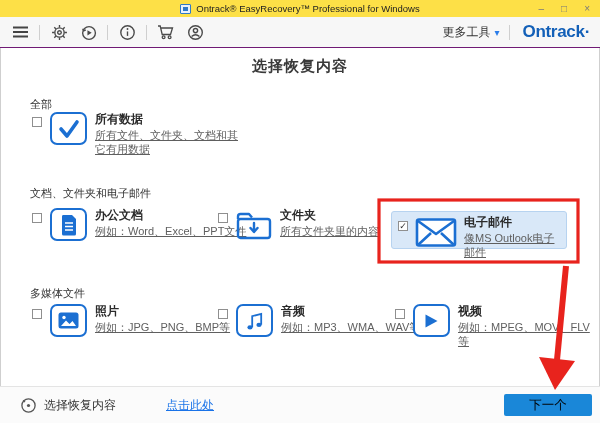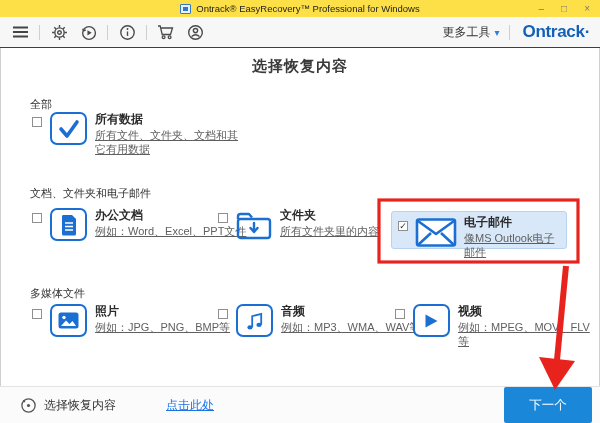--- a/index.html
+++ b/index.html
@@ -42,21 +42,21 @@
   .itx .d { font-size:11px; color:#5f5f5f; line-height:1.3; margin-top:1px;text-decoration:underline; }
   .sel-box { position:absolute; left:391px; top:211px; width:176px; height:38px;
     background:#d9e8f8; border:1px solid #b7d3f0; border-radius:3px;
     display:flex; align-items:flex-start; gap:7px; padding:3px 4px 0 6px; }
   .sel-box .cb { margin-top:6px; }
   
   .footer { position:absolute; left:0; right:0; bottom:0; height:37px; background:#fbfbfb;
     border-top:1px solid #e4e4e4; display:flex; align-items:center; padding:0 8px 0 20px; }
   .f-label { font-size:12px; color:#333; margin-left:7px; }
   .f-link { font-size:12px; color:#1a73e8; text-decoration:underline; margin-left:50px; cursor:pointer; }
-  .next-btn { margin-left:auto; width:88px; height:36px; background:#1a87d8; color:#ffffff; border:none;
+  .next-btn { margin-left:auto; width:88px; height:22px; background:#1a87d8; color:#000000; border:none;
     border-radius:2px; font-size:12.5px; font-family:inherit; cursor:pointer; }
   
   .overlay { position:absolute; inset:0; pointer-events:none; z-index:60; }
 </style>
 </head>
 <body>
 
 <div class="app">
 
   <div class="titlebar">

